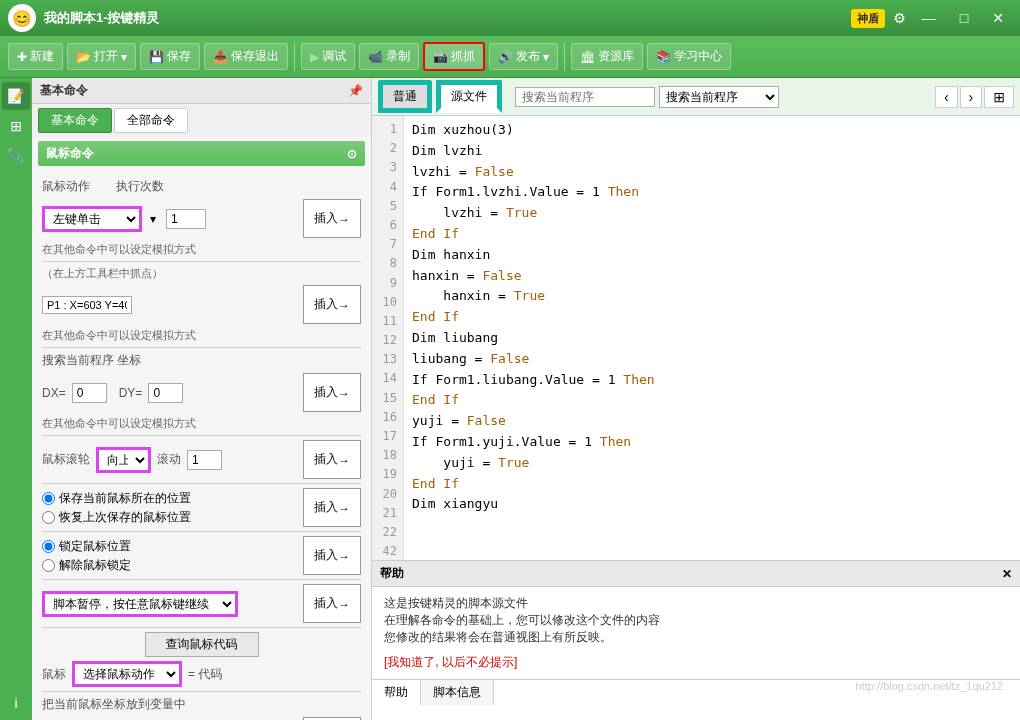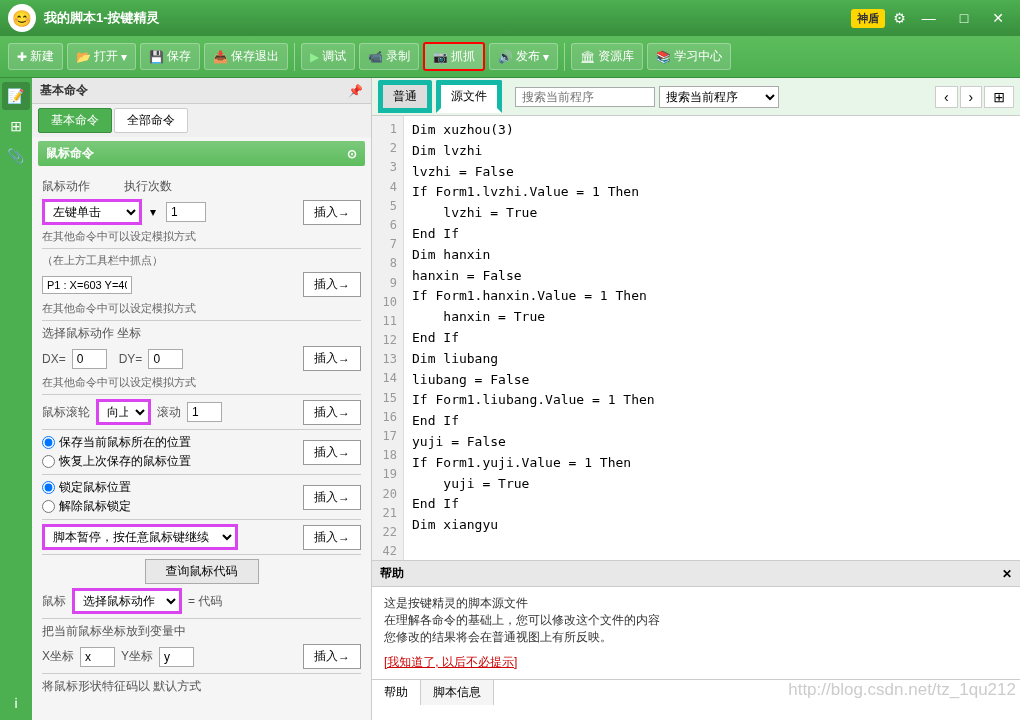--- a/index.html
+++ b/index.html
@@ -38,21 +38,21 @@
     
     .section { margin: 4px 6px; }
     .section-header { background: linear-gradient(to bottom, #7BC97B, #5DBD5D); color: white; padding: 4px 8px; border-radius: 2px; font-size: 12px; font-weight: bold; display: flex; align-items: center; justify-content: space-between; margin-bottom: 4px; }
     .section-content { padding: 4px; }
     
     .form-row { display: flex; align-items: center; gap: 6px; margin: 4px 0; font-size: 12px; }
     .form-label { color: #555; white-space: nowrap; }
     .form-input { border: 1px solid #aaa; padding: 2px 4px; font-size: 12px; width: 60px; }
     .form-select { border: 3px solid #d946ef; padding: 2px 4px; font-size: 12px; background: white; }
     
-    .insert-btn { background: white; border: 1px solid #999; padding: 3px 10px; cursor: pointer; font-size: 12px; white-space: nowrap; }
+    .insert-btn { background: white; border: 1px solid #999; padding: 10px 10px; cursor: pointer; font-size: 12px; white-space: nowrap; }
     
     .info-text { color: #666; font-size: 11px; margin: 2px 0; }
     .coord-box { border: 1px solid #aaa; padding: 2px 4px; font-size: 11px; width: 90px; background: white; }
     
     .radio-group { display: flex; flex-direction: column; gap: 2px; }
     .radio-item { display: flex; align-items: center; gap: 4px; font-size: 12px; }
     
     
     .divider { height: 1px; background: #ccc; margin: 4px 0; }
     
@@ -65,32 +65,32 @@
     .editor-tab.active { background: white; border-bottom-color: white; }
     .editor-search { flex: 1; display: flex; align-items: center; gap: 4px; margin-left: 9px; }
     .editor-search input { border: 1px solid #aaa; padding: 2px 6px; font-size: 12px; width: 150px; }
     .editor-nav { display: flex; gap: 2px; margin-left: auto; }
     .editor-nav button { padding: 2px 6px; border: 1px solid #ccc; background: white; cursor: pointer; font-size: 12px; }
     
     .code-area { flex: 1; background: white; overflow-y: auto; font-family: Consolas, monospace; font-size: 13px; display: flex; }
     .line-numbers { background: #f0f0f0; padding: 4px 6px; text-align: right; color: #999; font-size: 12px; min-width: 32px; border-right: 1px solid #ddd; line-height: 1.6; user-select: none; }
     .code-content { padding: 4px 8px; line-height: 1.6; flex: 1; }
     .line { white-space: pre; }
-    .kw-blue { color: #000000; }
+    .kw-blue { color: #a16207; }
     .kw-black { color: #000; }
     
     
     .help-panel { height: 160px; background: white; border-top: 1px solid #ccc; }
     .help-header { background: #e8e8e8; padding: 4px 8px; display: flex; align-items: center; justify-content: space-between; border-bottom: 1px solid #ccc; font-size: 12px; font-weight: bold; }
     .help-content { padding: 8px 12px; font-size: 12px; color: #333; }
-    .help-content .red-link { color: #CC0000; cursor: pointer; text-decoration: underline; }
+    .help-content .red-link { color: #CC0000; cursor: pointer; }
     .help-tabs { display: flex; gap: 0; border-top: 1px solid #ccc; }
     .help-tab { padding: 4px 12px; border-right: 1px solid #ccc; cursor: pointer; font-size: 12px; background: #f5f5f5; }
     .help-tab.active { background: white; }
-    .watermark { margin-left: auto; color: #ccc; font-size: 17px; padding-right: 4px; text-align: center; }
+    .watermark { margin-left: auto; color: #ccc; font-size: 11px; padding-right: 17px; text-align: center; }
     
     .editor-combo { border: 1px solid #aaa; padding: 2px 4px; font-size: 12px; background: white; width: 120px; }
   </style>
 </head>
 <body>
 
 <div class="title-bar">
   <div class="avatar">😊</div>
   <span class="title-text">我的脚本1-按键精灵</span>
   <div class="shield-badge">神盾</div>
@@ -169,21 +169,21 @@
 
     <div class="section">
       <div class="section-header">
         <span>鼠标命令</span>
         <span>⊙</span>
       </div>
       <div class="section-content">
 
         <div class="form-row">
           <span class="form-label">鼠标动作</span>
-          <span class="form-label" style="margin-left:28px;">执行次数</span>
+          <span class="form-label" style="margin-left:20px;">执行次数</span>
         </div>
         <div class="form-row">
           <select class="form-select" style="width:100px;">
             <option>左键单击</option>
             <option>左键双击</option>
             <option>右键单击</option>
           </select>
           <span style="margin-left:2px;">▾</span>
           <input class="form-input" value="1" style="width: 40px; margin-left: 4px;">
           <button class="insert-btn" style="margin-left:auto;">插入→</button>
@@ -195,21 +195,21 @@
         <div class="info-text">（在上方工具栏中抓点）</div>
         <div class="form-row">
           <input class="coord-box" value="P1 : X=603 Y=403" style="">
           <button class="insert-btn" style="margin-left:auto;">插入→</button>
         </div>
 
         <div class="info-text">在其他命令中可以设定模拟方式</div>
         <div class="divider"></div>
 
         <div class="form-row">
-          <span class="form-label">选择鼠标动作  坐标</span>
+          <span class="form-label">搜索当前程序  坐标</span>
         </div>
         <div class="form-row">
           <span class="form-label">DX= </span>
           <input class="form-input" value="0" style="width: 35px;">
           <span class="form-label" style="margin-left:6px;">DY= </span>
           <input class="form-input" value="0" style="width: 35px;">
           <button class="insert-btn" style="margin-left:auto;">插入→</button>
         </div>
 
         <div class="info-text">在其他命令中可以设定模拟方式</div>
@@ -351,21 +351,20 @@
         </div>
       <div class="code-content" id="code-content">
           <div class="line"><span class="kw-black">Dim xuzhou(3)</span></div>
           <div class="line"><span class="kw-black">Dim lvzhi</span></div>
           <div class="line"><span class="kw-black">lvzhi = </span><span class="kw-blue">False</span></div>
           <div class="line"><span class="kw-black">If Form1.lvzhi.Value = 1 </span><span class="kw-blue">Then</span></div>
           <div class="line"><span class="kw-black">    lvzhi = </span><span class="kw-blue">True</span></div>
           <div class="line"><span class="kw-blue">End If</span></div>
           <div class="line"><span class="kw-black">Dim hanxin</span></div>
           <div class="line"><span class="kw-black">hanxin = </span><span class="kw-blue">False</span></div>
-          <div class="line"><span class="kw-black">If Form1.hanxin.Value = 1 </span><span class="kw-blue">Then</span></div>
           <div class="line"><span class="kw-black">    hanxin = </span><span class="kw-blue">True</span></div>
           <div class="line"><span class="kw-blue">End If</span></div>
           <div class="line"><span class="kw-black">Dim liubang</span></div>
           <div class="line"><span class="kw-black">liubang = </span><span class="kw-blue">False</span></div>
           <div class="line"><span class="kw-black">If Form1.liubang.Value = 1 </span><span class="kw-blue">Then</span></div>
           <div class="line"><span class="kw-blue">End If</span></div>
           <div class="line"><span class="kw-black">yuji = </span><span class="kw-blue">False</span></div>
           <div class="line"><span class="kw-black">If Form1.yuji.Value = 1 </span><span class="kw-blue">Then</span></div>
           <div class="line"><span class="kw-black">    yuji = </span><span class="kw-blue">True</span></div>
           <div class="line"><span class="kw-blue">End If</span></div>

